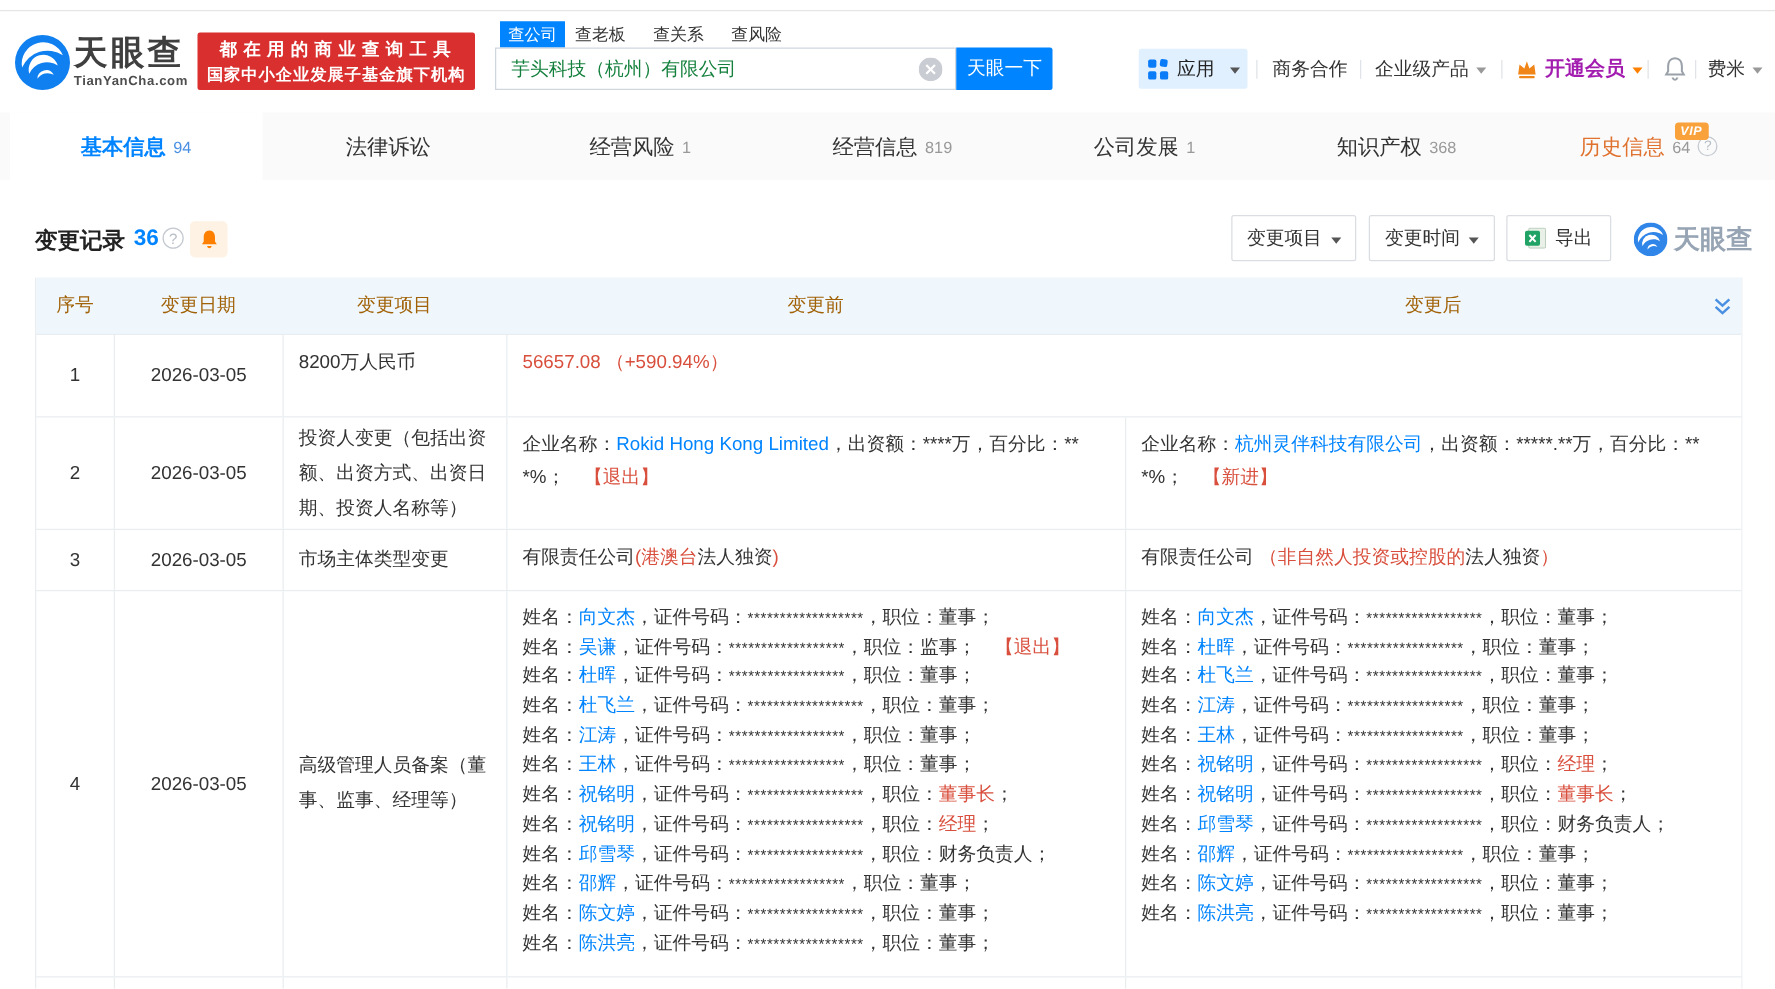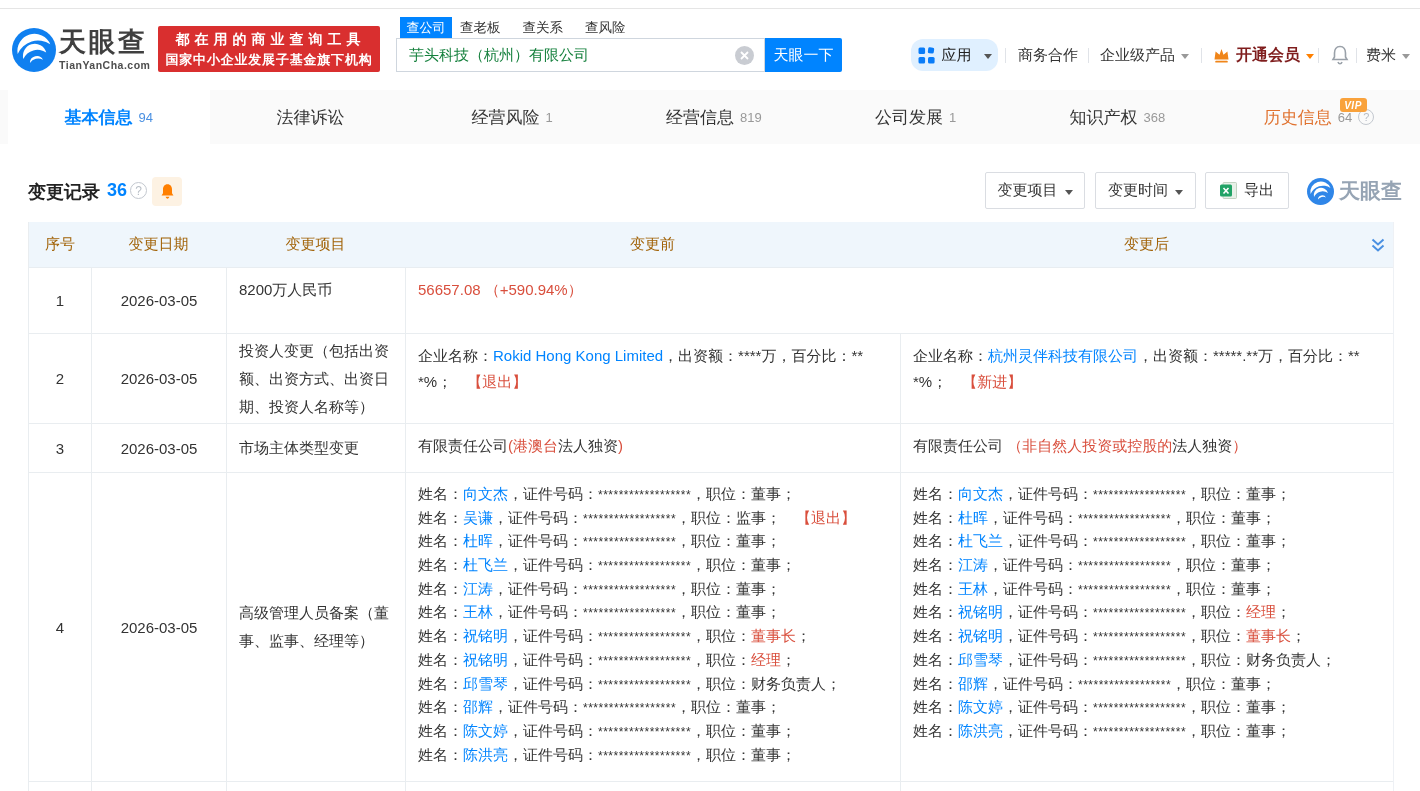--- a/index.html
+++ b/index.html
@@ -15,28 +15,28 @@
   .slogan2{font-size:13px;font-weight:bold;letter-spacing:0.8px;margin-top:2px}
   
   .stabs{position:absolute;left:400px;top:17px;height:21px;display:flex;align-items:center}
   .stab{font-size:13.5px;color:#333;margin-right:22px;cursor:pointer}
   .stab.active{background:#0084ff;color:#fff;width:52px;height:21px;line-height:21px;text-align:center;font-size:13px;margin-right:8px}
   .sbox{position:absolute;left:396px;top:38px;width:369px;height:34px;border:1px solid #cfd6de;display:flex;align-items:center;box-sizing:border-box}
   .sinput{flex:1;border:none;outline:none;font-size:15px;color:#15803d;padding-left:12px;font-family:inherit;background:transparent}
   .sclear{width:19px;height:19px;margin-right:10px;cursor:pointer;flex:none}
   .sbtn{position:absolute;left:765px;top:38px;width:77px;height:34px;background:#0084ff;color:#fff;font-size:15px;text-align:center;line-height:34px;cursor:pointer;border-radius:0 2px 2px 0}
   
-  .chip{position:absolute;left:911px;top:39px;width:87px;height:32px;background:#e0f0ff;border-radius:12px;display:flex;align-items:center;justify-content:center;cursor:pointer}
+  .chip{position:absolute;left:911px;top:39px;width:87px;height:32px;background:#e0f0ff;border-radius:2px;display:flex;align-items:center;justify-content:center;cursor:pointer}
   .chip-label{font-size:15px;color:#222;margin:0 6px 0 7px}
   .hsep{position:absolute;top:48px;width:1px;height:15px;background:#e0e3e8}
   .hitem{position:absolute;top:45px;font-size:15px;color:#333;cursor:pointer;display:flex;align-items:center;height:20px}
   .caret{display:inline-block;width:0;height:0;border-left:4.5px solid transparent;border-right:4.5px solid transparent;border-top:5px solid #555;margin-left:6px;margin-top:3px}
   .caret.gray{border-top-color:#999}
   .caret.orange{border-top-color:#ff8000}
-  .viptxt{color:#7f1d1d;font-weight:bold;font-size:16px;margin-left:5px}
+  .viptxt{color:#a21caf;font-weight:bold;font-size:16px;margin-left:5px}
   
   .navtabs{position:absolute;left:0;top:90px;width:1420px;height:54px;background:#fafafa;display:flex;padding-left:8px;box-sizing:border-box}
   .ntab{width:201.7px;display:flex;align-items:center;justify-content:center;font-size:17px;color:#333;cursor:pointer;position:relative}
   .ntab.active{background:#fff;color:#0084ff;font-weight:bold}
   .ntab .cnt{font-size:13px;color:#999;margin-left:6px;font-weight:normal}
   .ntab.active .cnt{color:#4a90e2}
   .ntab.orange{color:#e0722f}
   .qmark{width:16px;height:16px;border:1px solid #c3c8cf;border-radius:50%;color:#b8bec6;font-size:11px;line-height:15px;text-align:center;margin-left:6px;box-sizing:border-box;font-weight:normal}
   .vipbadge{position:absolute;top:8px;right:53px;background:#f9a23c;color:#fff;font-size:10px;font-weight:bold;font-style:italic;padding:1.5px 5px 1.5px 4px;border-radius:3px;letter-spacing:0.5px}
   

